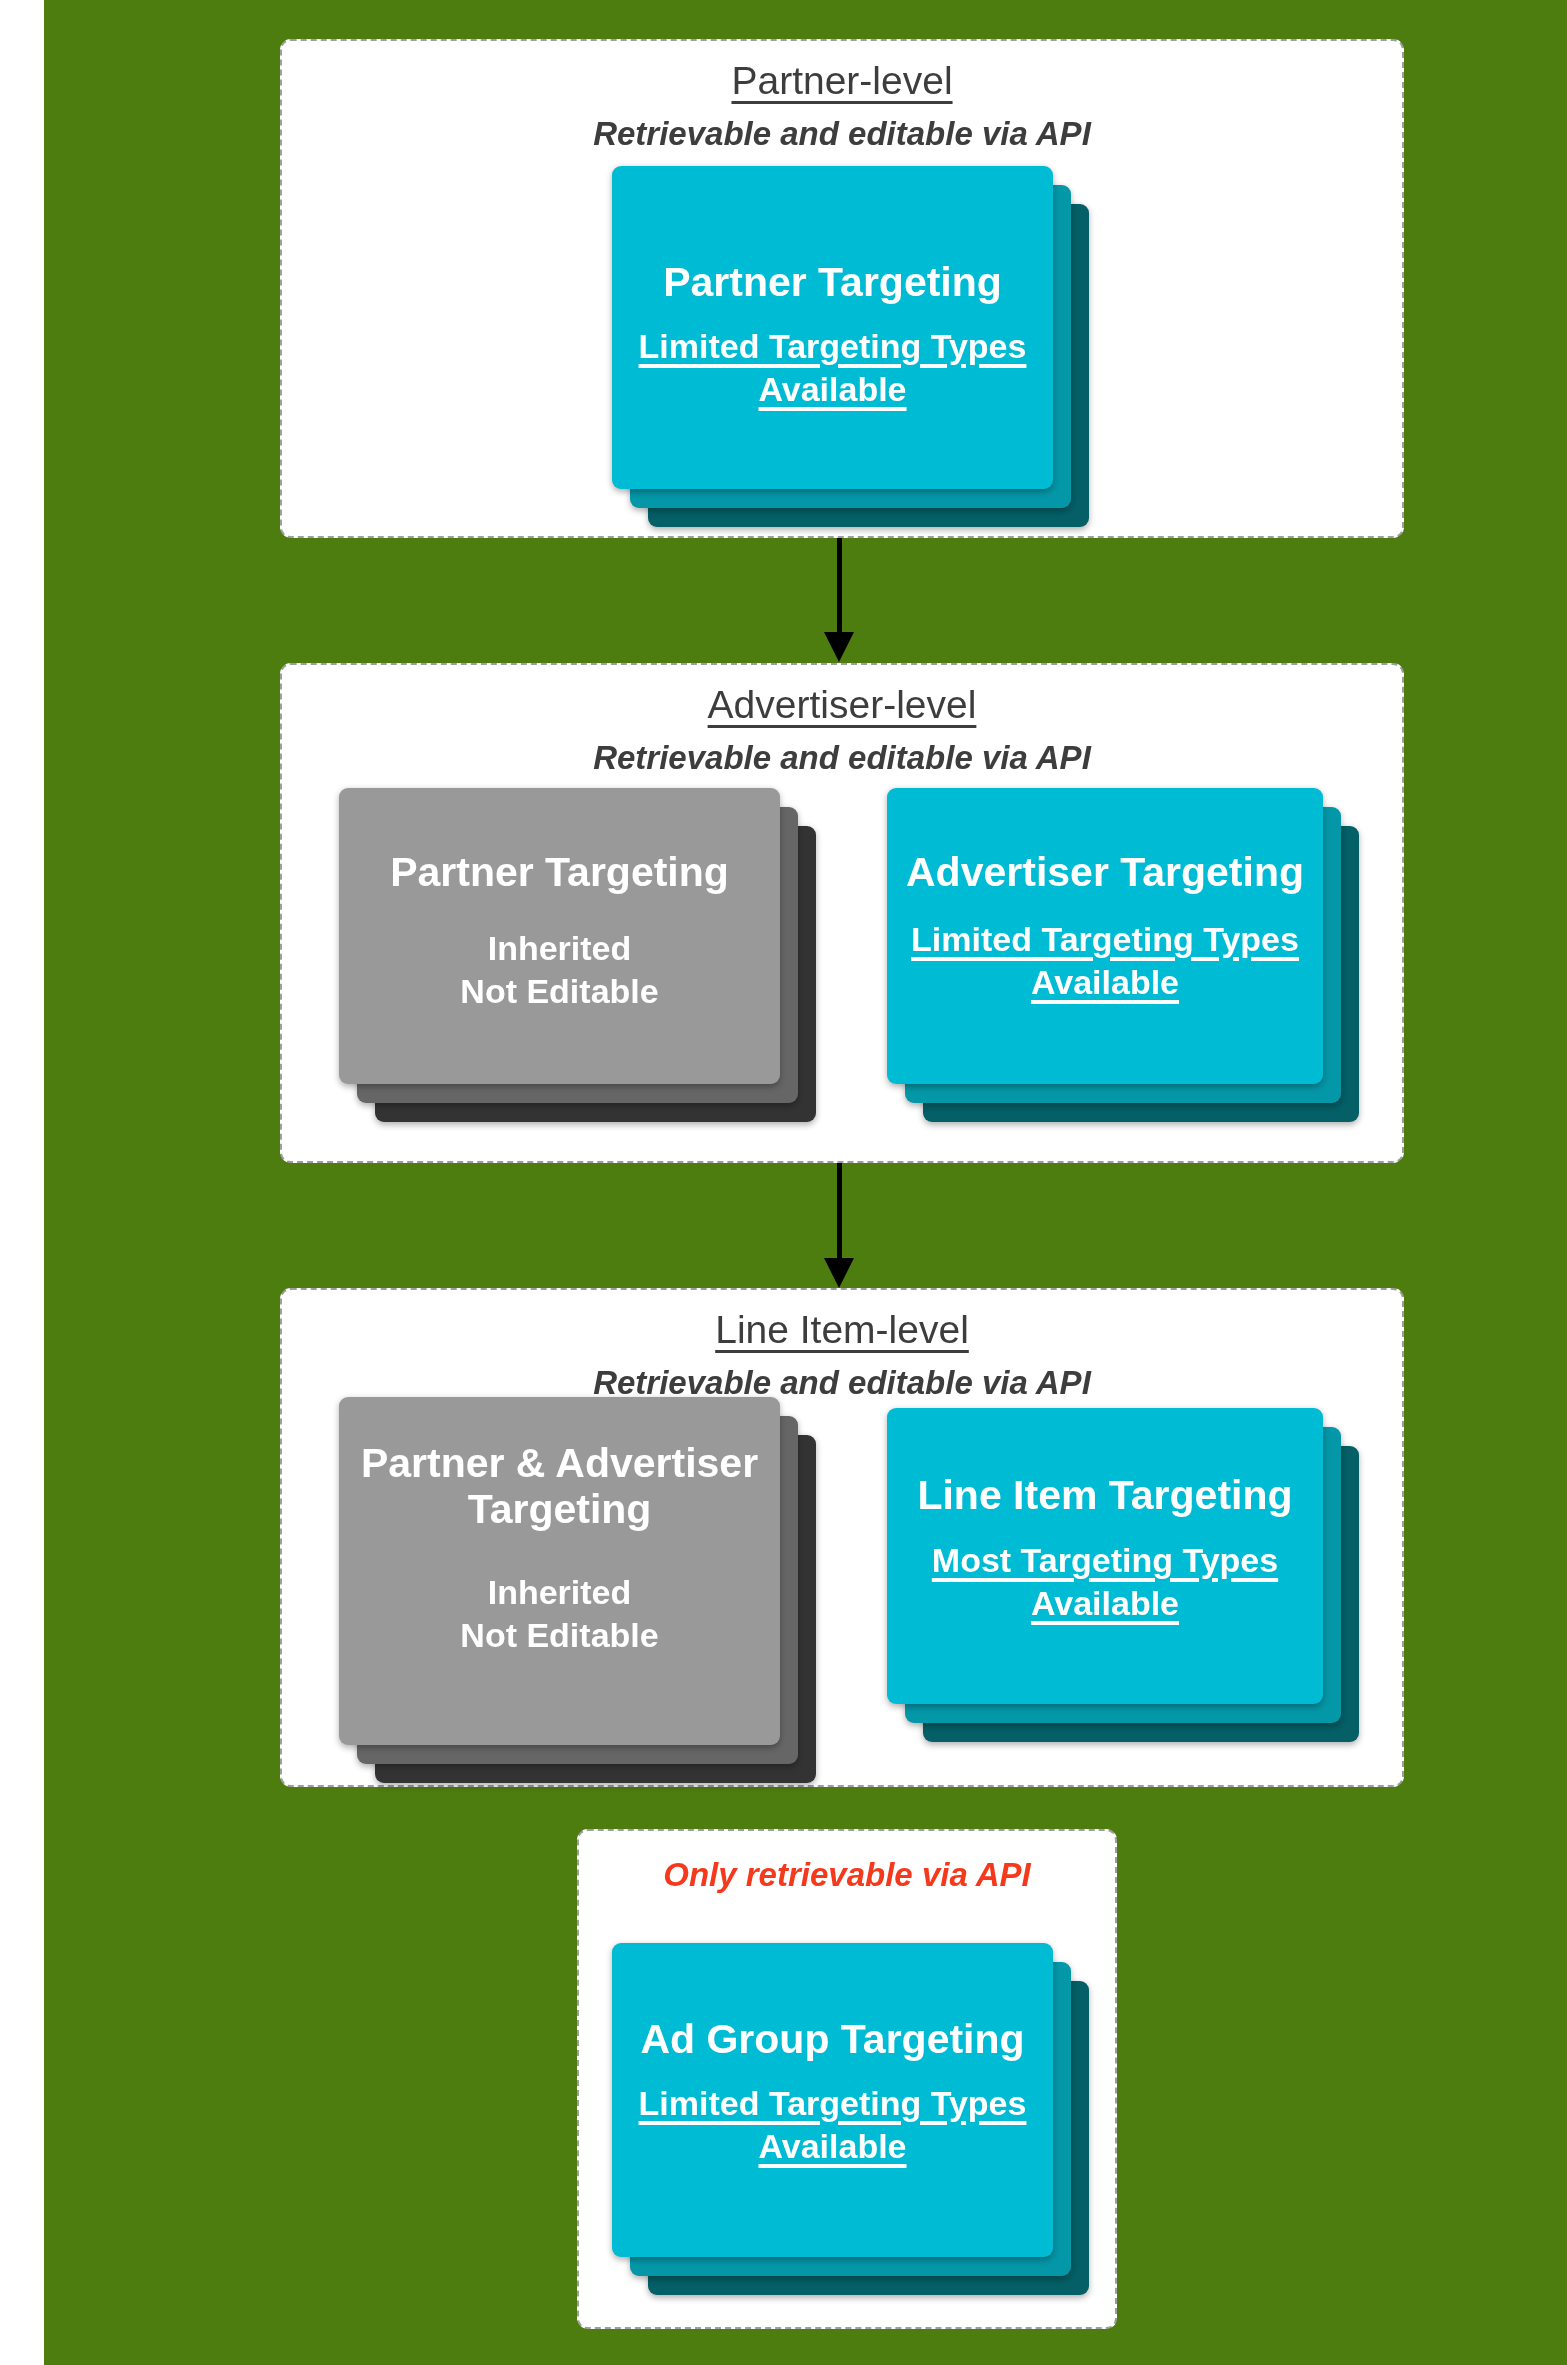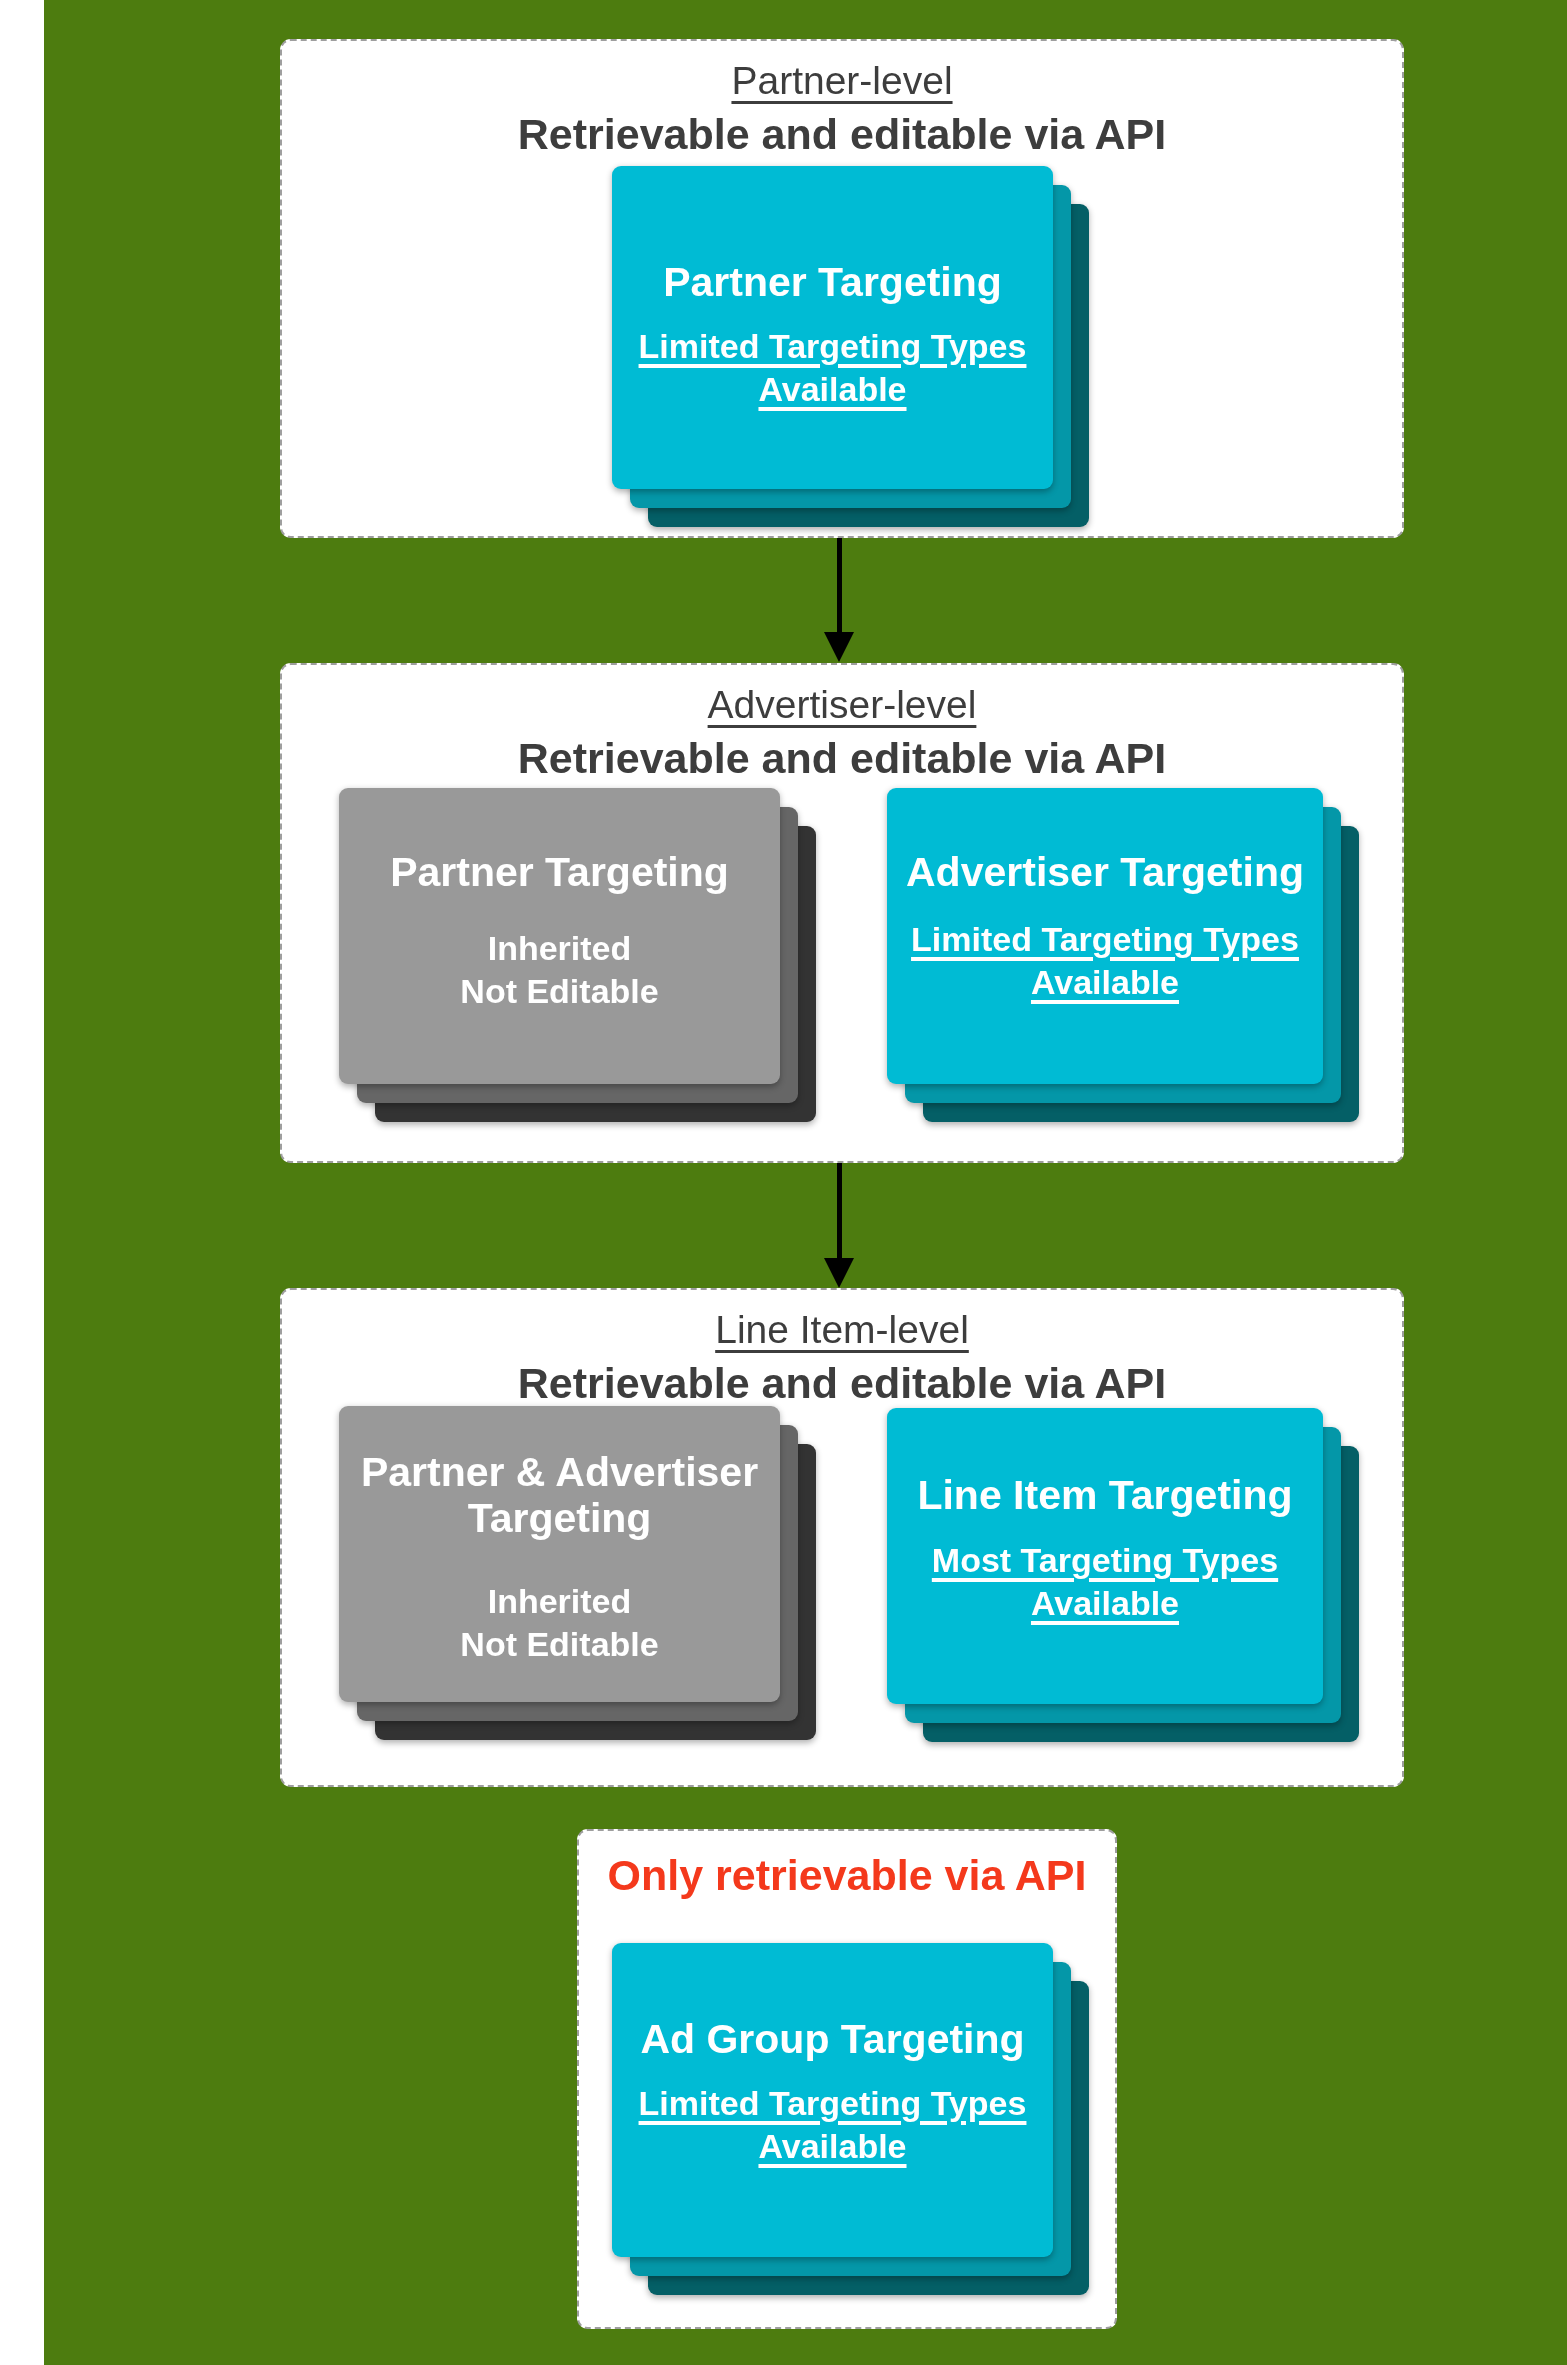--- a/index.html
+++ b/index.html
@@ -23,24 +23,25 @@
     color: #3d3d3d;
     font-size: 39px;
     font-weight: 400;
     line-height: 48px;
     text-decoration: underline;
     text-decoration-thickness: 2.7px;
     text-underline-offset: 7.1px;
   }
   .level-subtitle {
     color: #3d3d3d;
-    font-size: 43px;
+    font-size: 33px;
     font-weight: 700;
     line-height: 48px;
     margin-top: 5.4px;
+    font-style: italic;
   }
   .level-subtitle.red { color: #f4391c; }
 
   
   .card-stack { position: absolute; }
   .layer {
     position: absolute;
     width: 100%; height: 100%;
     border-radius: 9px;
     box-shadow: 0 2.7px 6.3px rgba(0,0,0,0.30);
@@ -154,21 +155,21 @@
   <div class="arrow" style="left:780px; top:1163px; height:125px;">
     <div class="shaft" style="height:97px;"></div>
     <div class="head"></div>
   </div>
 
   <section class="level-box" style="left:236px; top:1288px; width:1124px; height:499px;">
     <div class="level-header" style="margin-top:16px;">
       <div class="level-title">Line Item-level</div>
       <div class="level-subtitle">Retrievable and editable via API</div>
     </div>
-    <div class="card-stack gray" style="left:57px; top:116px; width:441px; height:296px; --tt:43px; --ts:39px;">
+    <div class="card-stack gray" style="left:57px; top:107px; width:441px; height:348px; --tt:43px; --ts:39px;">
       <div class="layer back"></div>
       <div class="layer mid"></div>
       <div class="layer front">
         <div class="card-title">
           <div>Partner &amp; Advertiser</div>
           <div>Targeting</div>
         </div>
         <div class="card-sub">
           <div>Inherited</div>
           <div>Not Editable</div>

